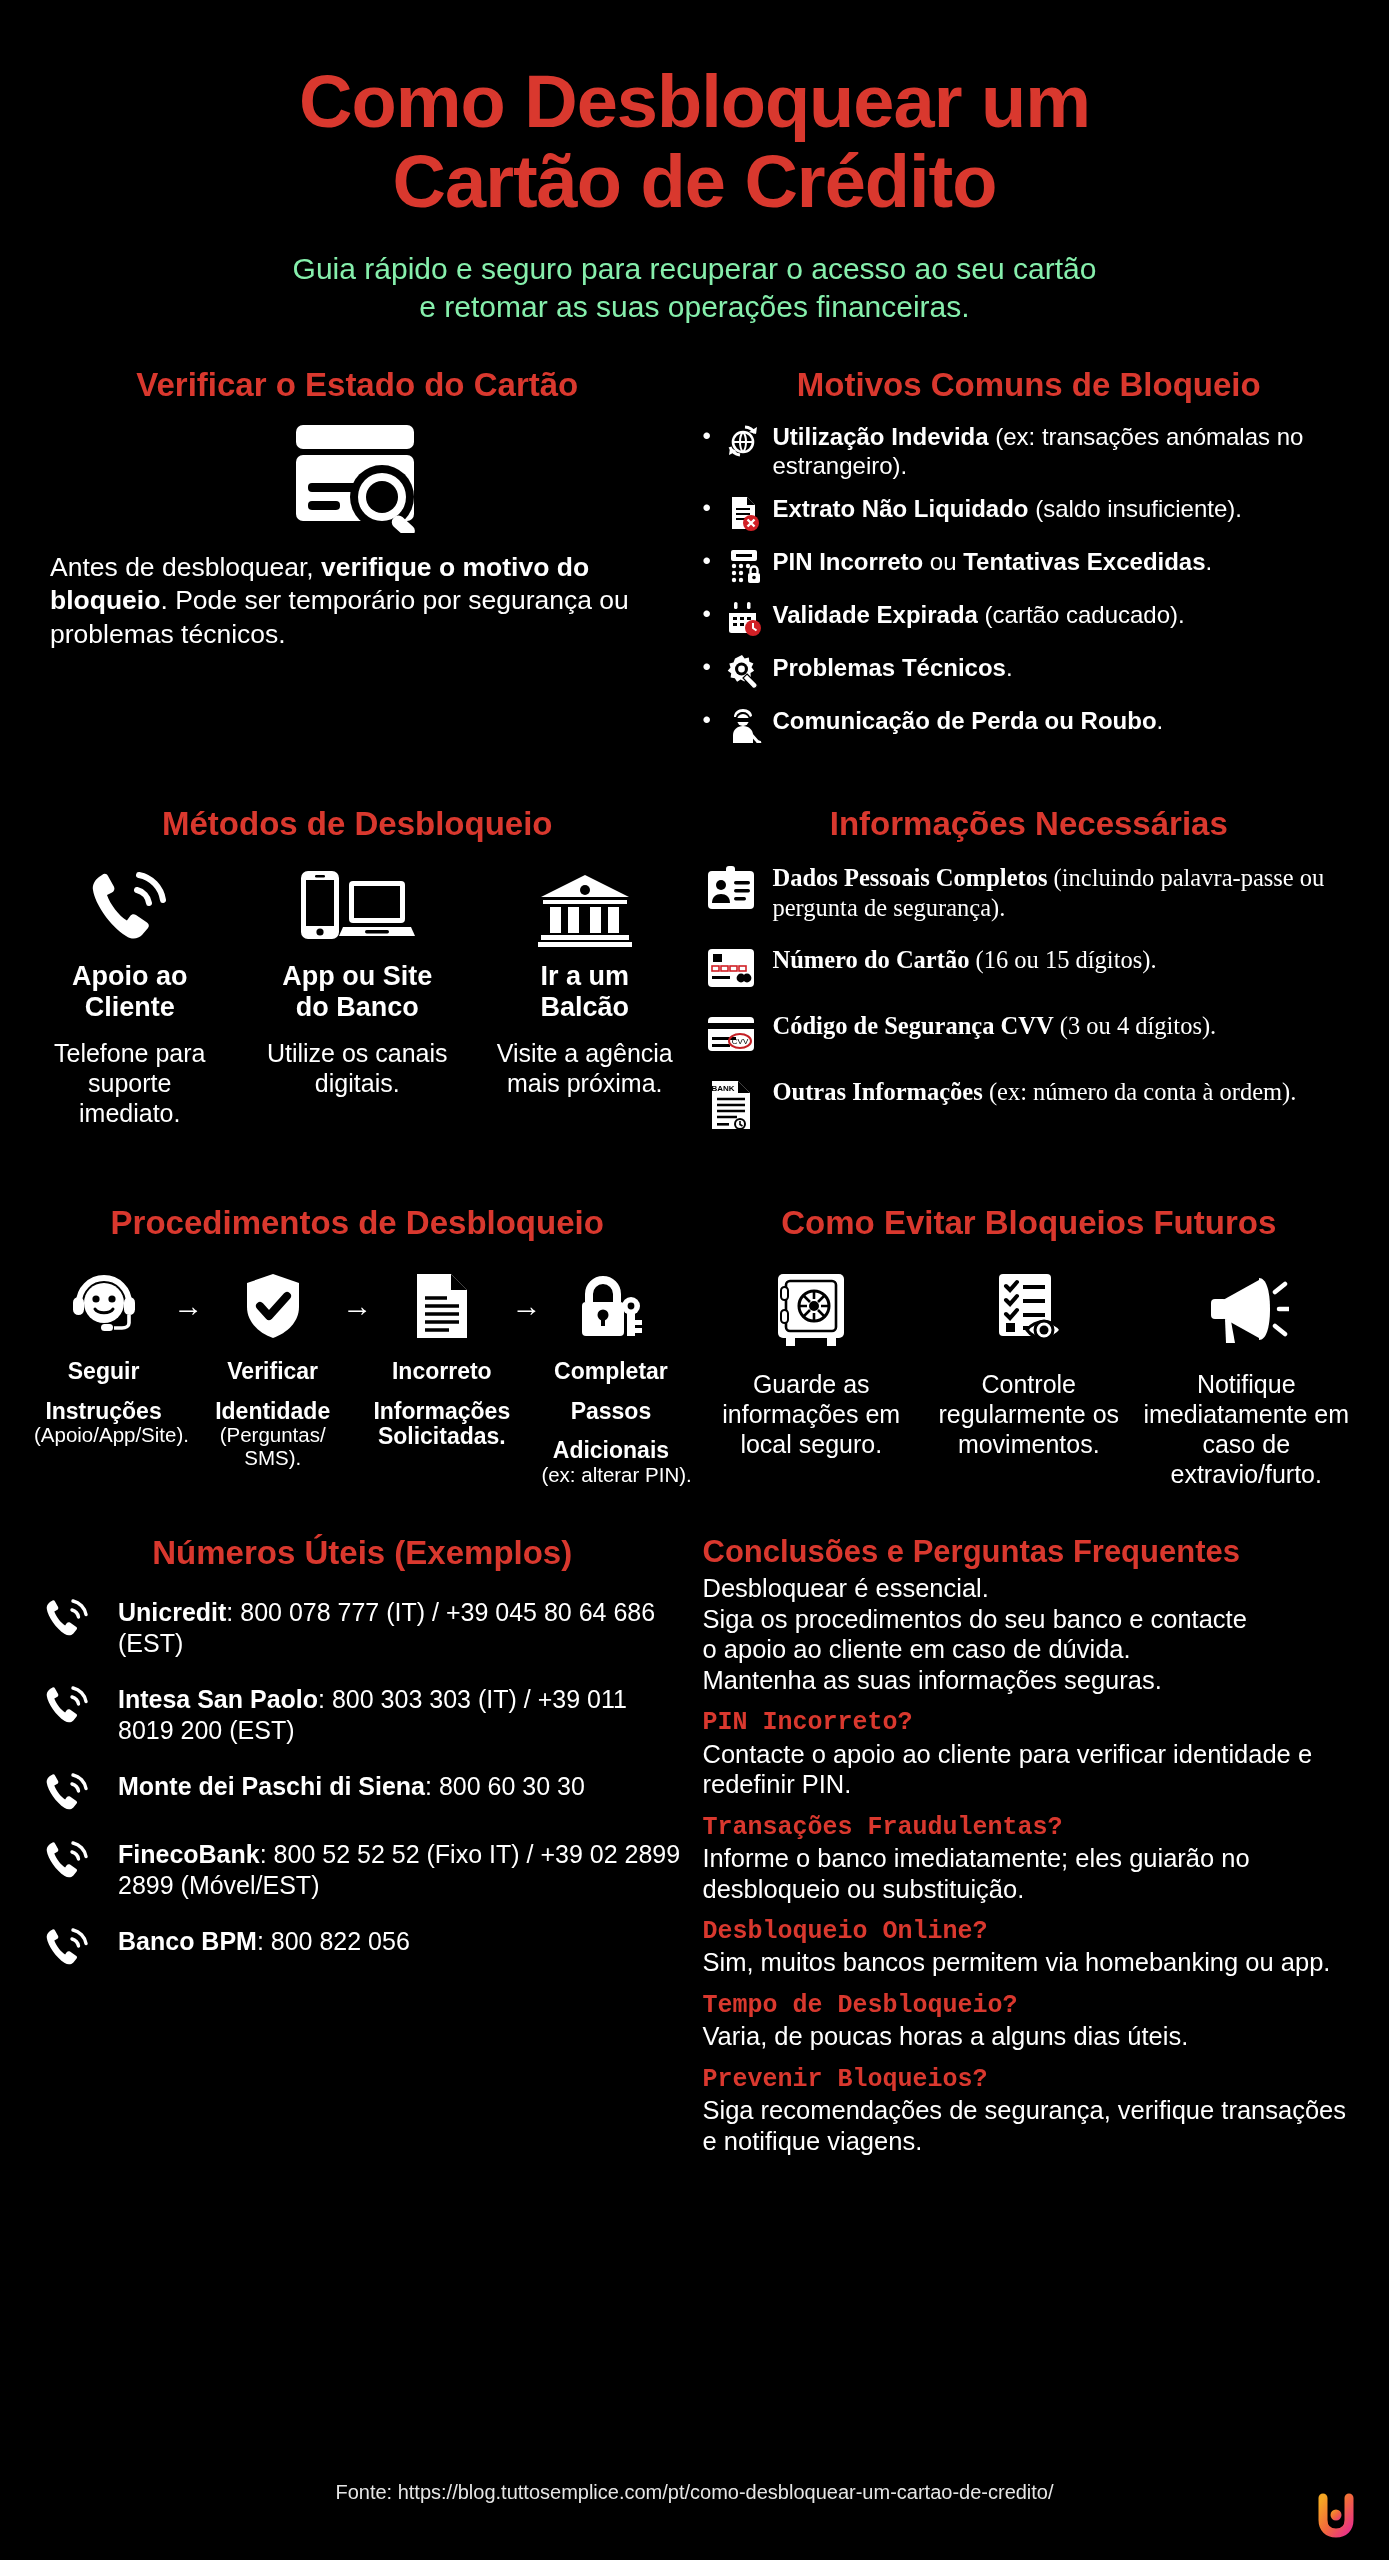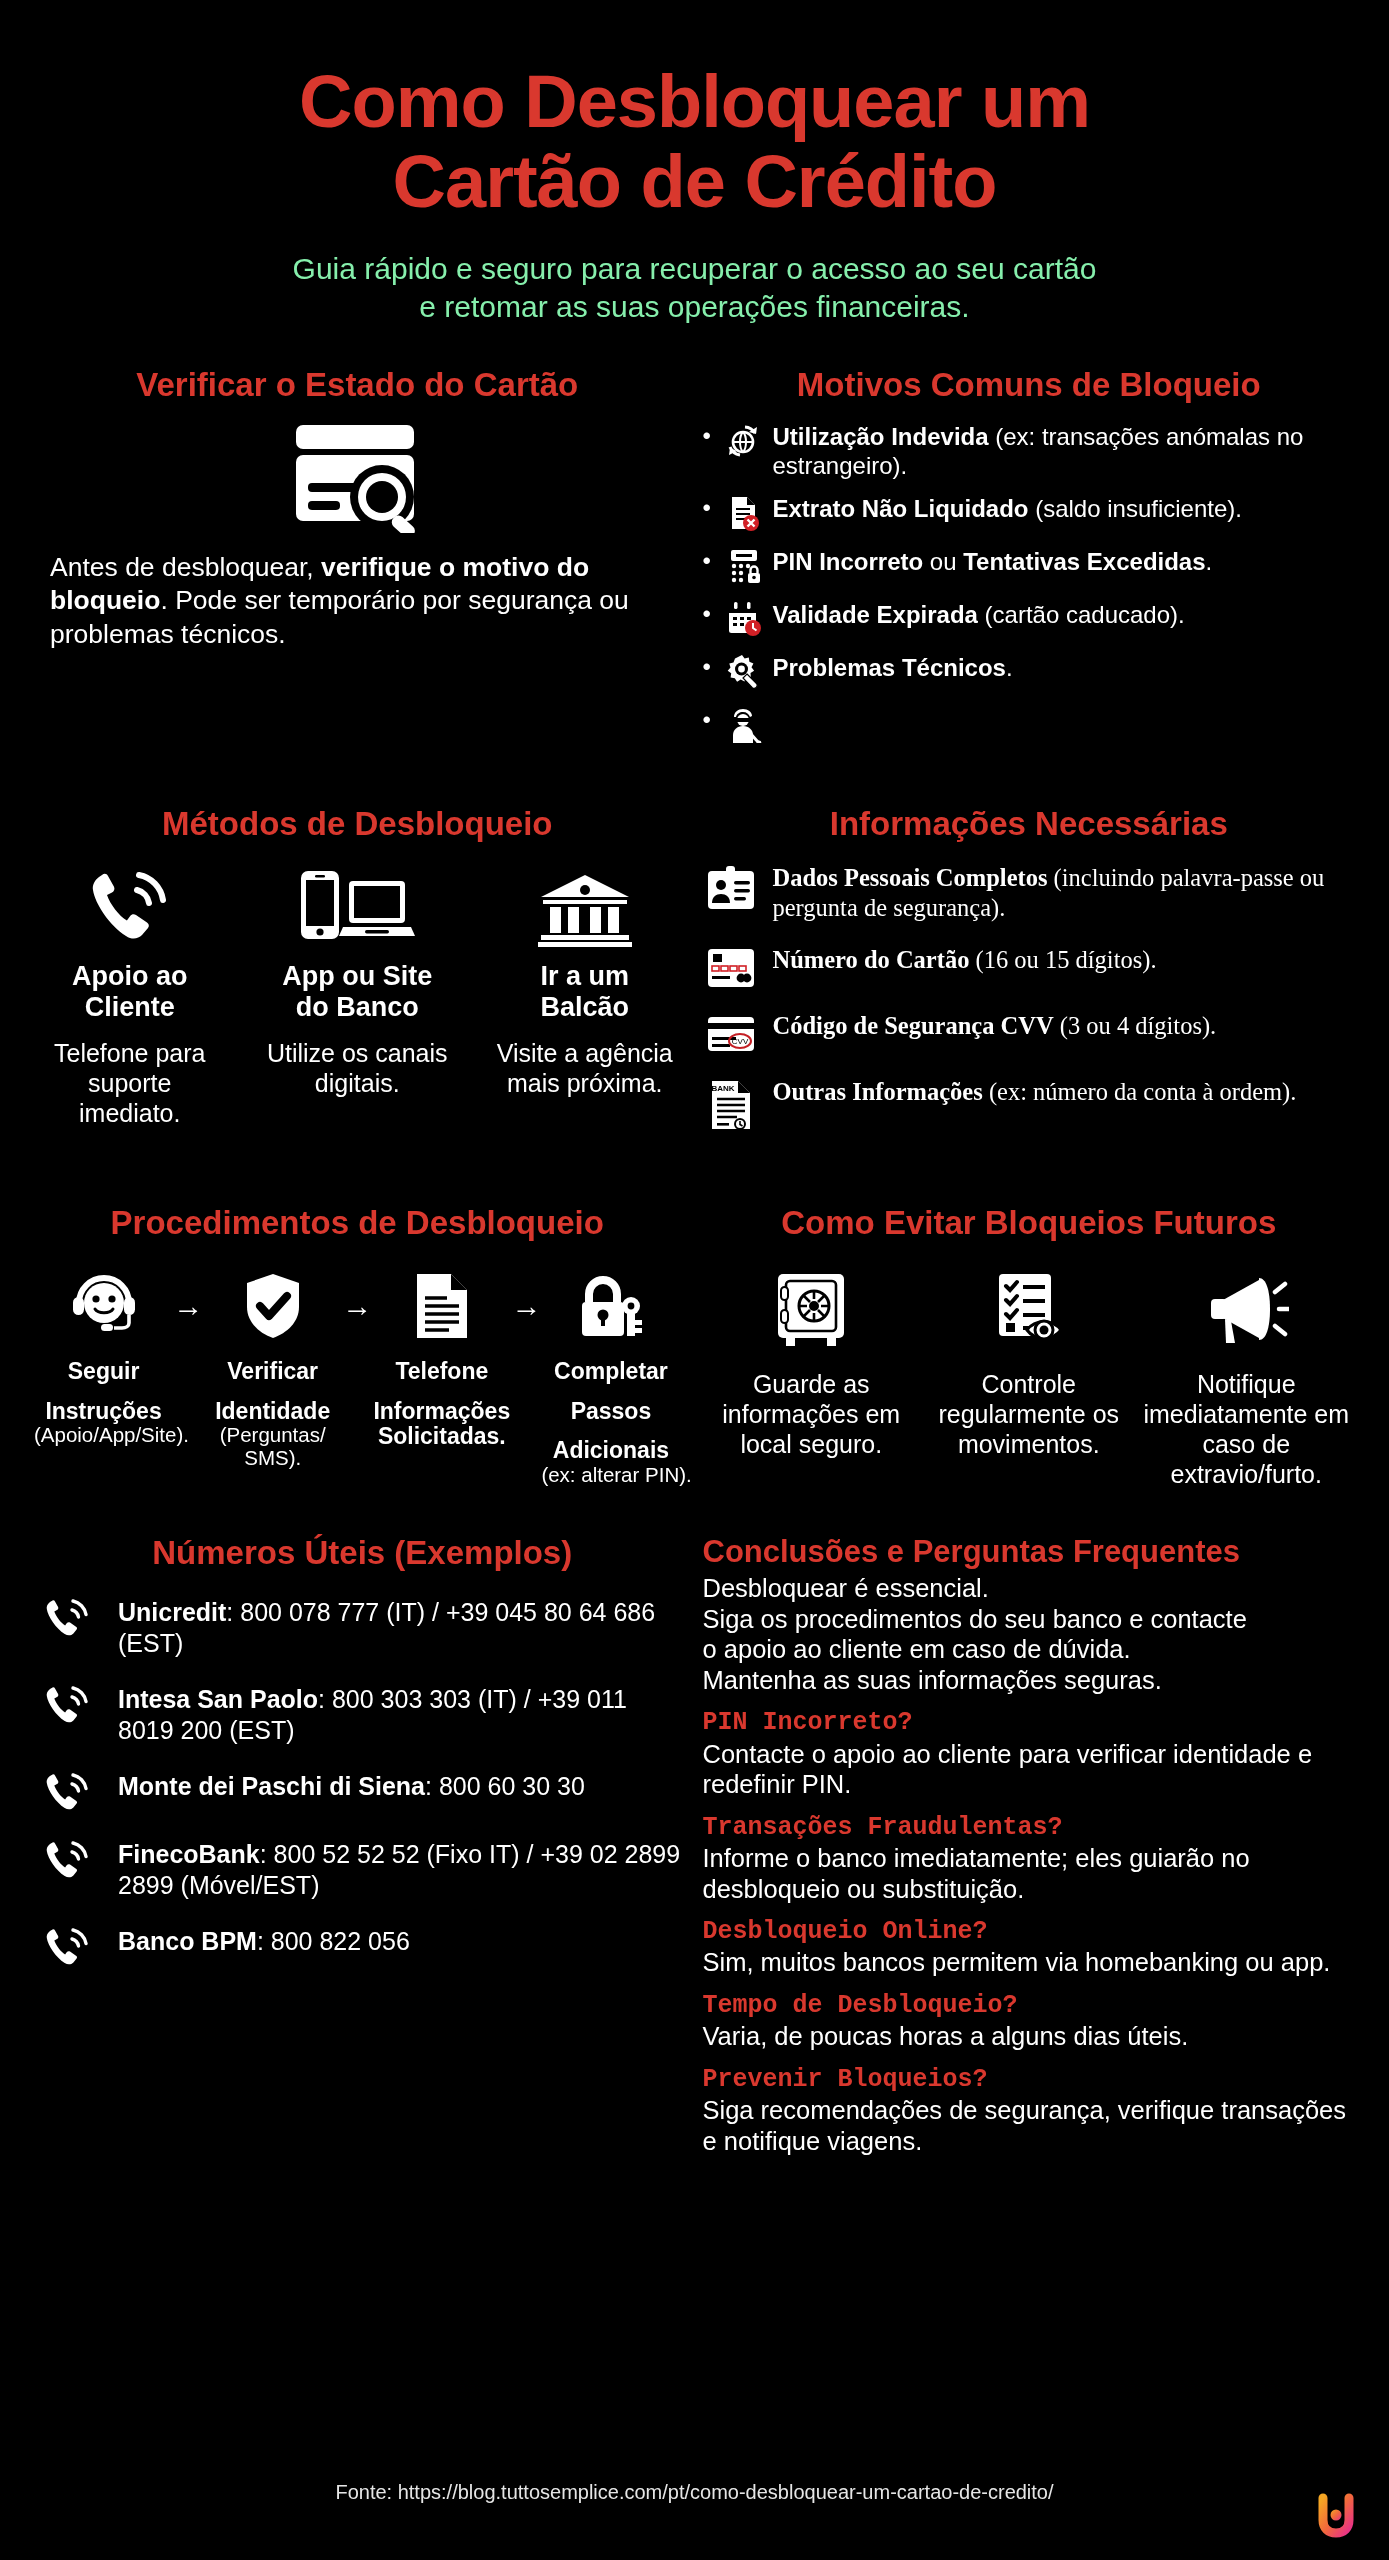--- a/index.html
+++ b/index.html
@@ -245,20 +245,21 @@
           <span class="ricon">
             <svg width="36" height="36" viewBox="0 0 36 36">
                 <path d="M8 10c0-5 4-8 9-8s9 3 9 7l-2 1c-1-3-3.5-5-7-5s-6.5 2-7 5z" fill="#fff"></path>
                 <circle cx="17" cy="13" r="6" fill="#fff"></circle>
                 <rect x="10" y="11" width="14" height="4" rx="1" fill="#000"></rect>
                 <path d="M17 19c-6 0-10 4-10 9v8h20v-8c0-5-4-9-10-9z" fill="#fff"></path>
                 <path d="M24 26l8 9" stroke="#fff" stroke-width="3" fill="none"></path>
                 <circle cx="33" cy="36" r="2.4" fill="#fff"></circle>
               </svg>
           </span>
+          <span class="rtxt"><b>Comunicação de Perda ou Roubo</b><span>.</span></span>
         </li>
 
       </ul>
     </div>
   </div>
 
   <div class="cols sec-gap-a">
     <div class="col-l">
       <div class="h2">Métodos de Desbloqueio</div>
       <div class="methods">
@@ -434,21 +435,21 @@
         <div class="step">
           <div class="s-ico">
             <svg width="58" height="68" viewBox="0 0 58 68">
                 <path d="M4 2h34l16 16v48H4z" fill="#fff"></path>
                 <path d="M38 2v16h16z" fill="#000"></path>
                 <g stroke="#000" stroke-width="3.6">
                   <path d="M12 26h22M12 34h34M12 42h34M12 50h34M12 58h24"></path>
                 </g>
               </svg>
           </div>
-          <div class="s-name">Telefone</div>
+          <div class="s-name">Incorreto</div>
           <div class="s-name">Informações</div>
           <div class="s-sub" style="font-weight:bold;font-size:23px;">Solicitadas.</div>
         </div>
 
         <div class="arrow" style="font-size:30px;color:#fff;">→</div>
 
         <div class="step">
           <div class="s-ico">
             <svg width="68" height="68" viewBox="0 0 68 68">
                 <path d="M12 30v-8a14 14 0 0 1 28 0v8" fill="none" stroke="#fff" stroke-width="8"></path>

